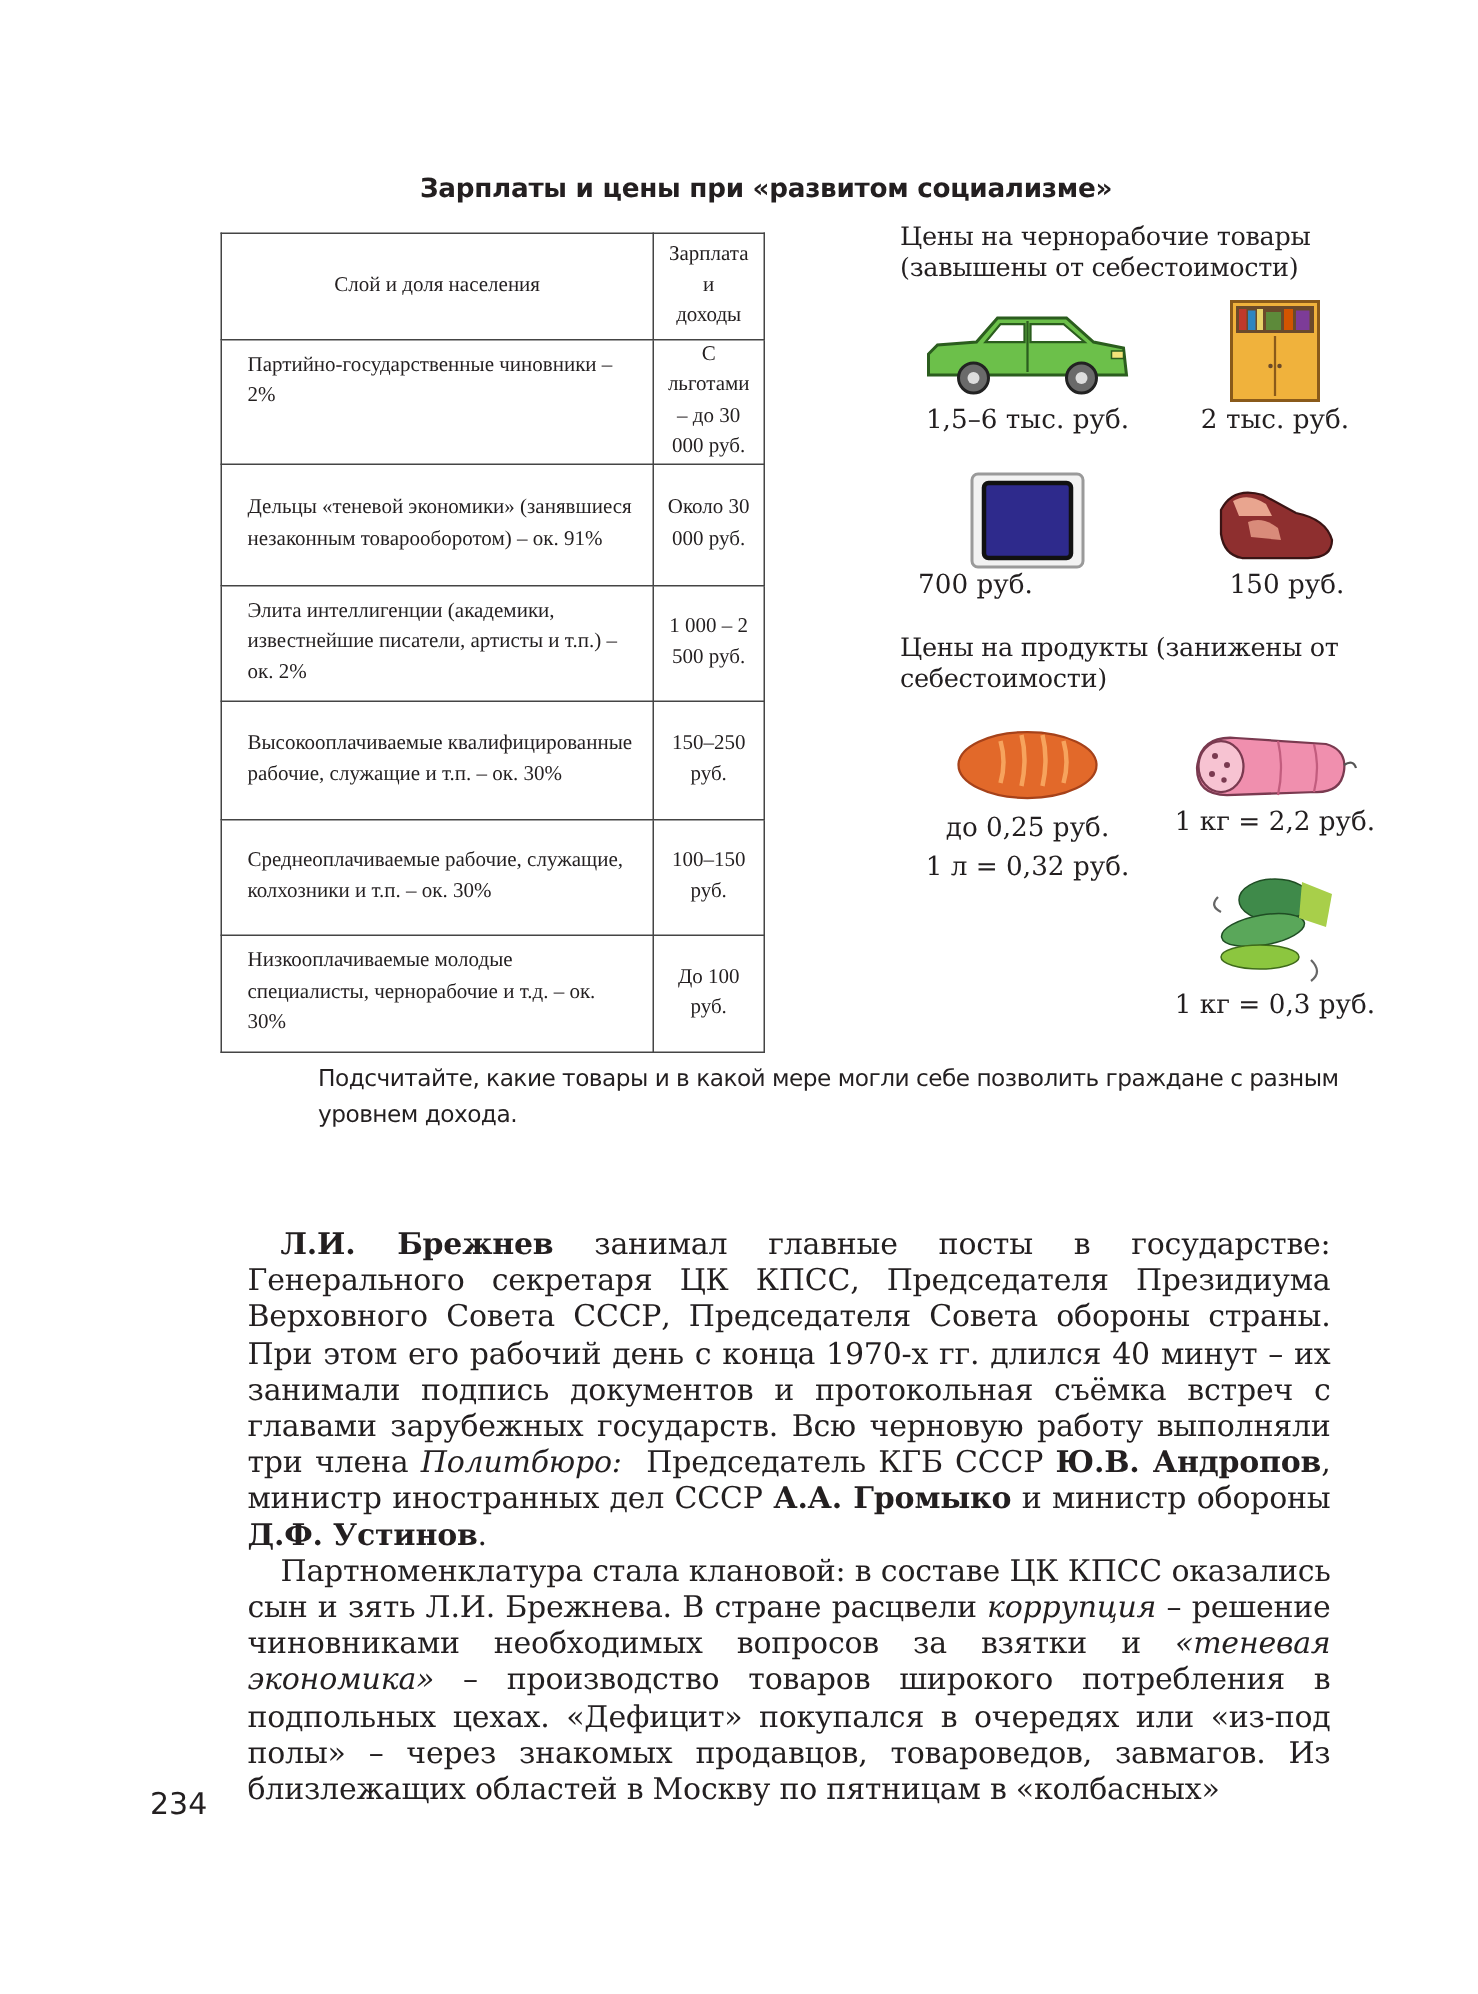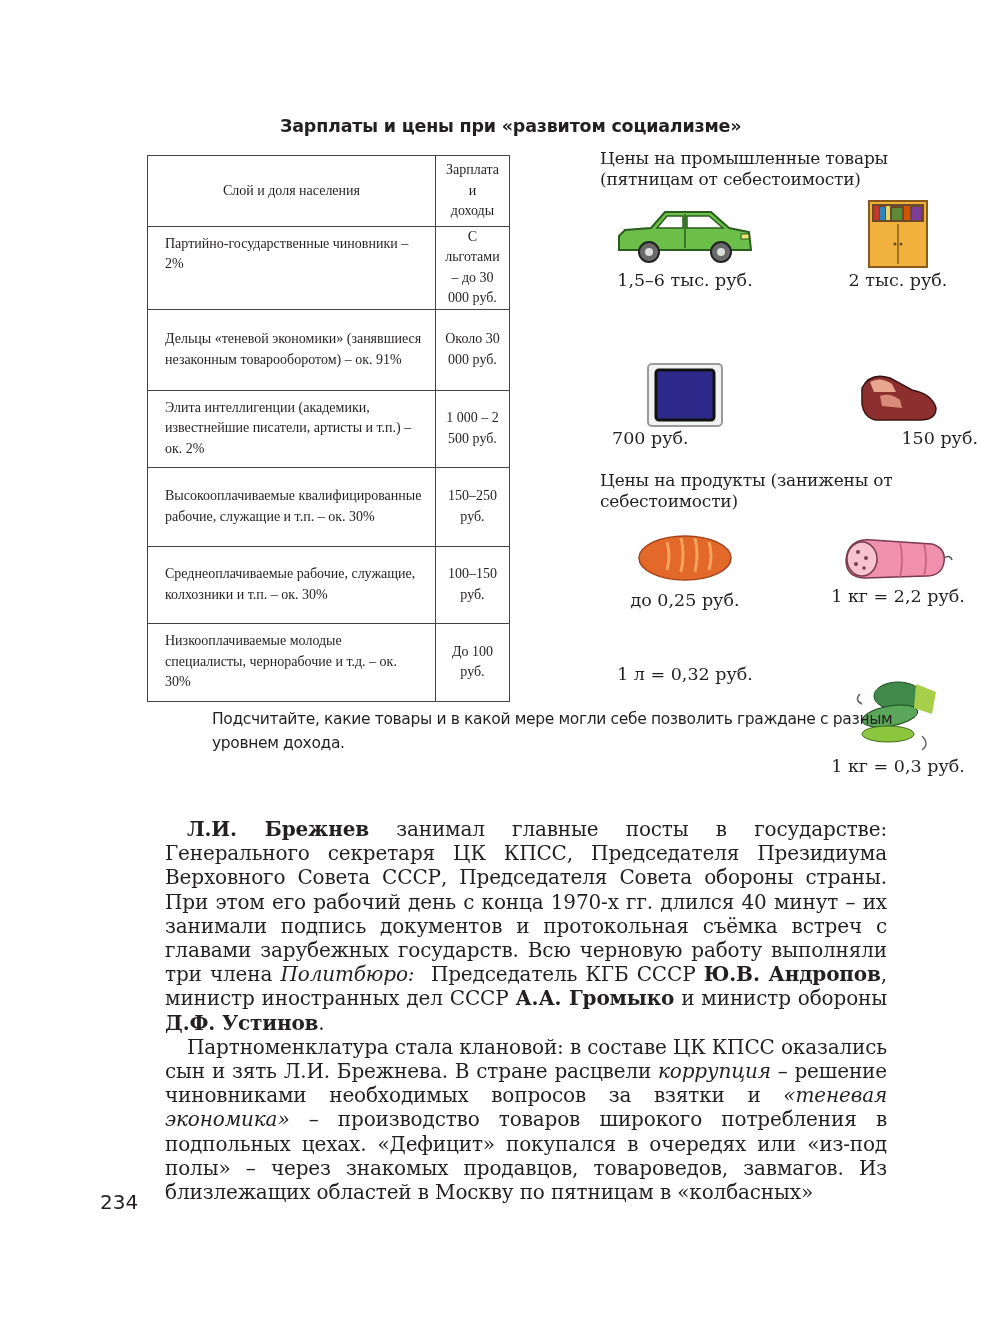--- a/index.html
+++ b/index.html
@@ -26,21 +26,21 @@
     table.salary td.stratum { padding: 6px 10px 6px 17px; text-align: left; width: 268px; }
     table.salary td.income { text-align: center; padding: 0 8px; }
     table.salary th.h-income { padding: 4px 10px; }
 
     .prices {
       position: absolute; left: 600px; top: 148px; width: 330px;
       font-family: "DejaVu Serif", serif; font-size: 17px; color: #231f20;
     }
     .prices .heading { line-height: 21px; letter-spacing: -0.2px; }
     .goods-grid {
-      display: grid; grid-template-columns: 170px 160px; gap: 48px;
+      display: grid; grid-template-columns: 170px 160px;
     }
     .good { text-align: center; position: relative; }
     .good .pic { height: 78px; display: flex; align-items: flex-end; justify-content: center; }
     .good .price { font-size: 17.5px; white-space: nowrap; }
 
     .task {
       position: absolute; left: 212px; top: 707px; width: 700px;
       font-family: "DejaVu Sans", sans-serif; font-size: 15.5px; line-height: 24px;
       letter-spacing: -0.35px; color: #231f20;
     }
@@ -88,21 +88,21 @@
     <td class="income">100–150 руб.</td>
   </tr>
   <tr style="height:78px">
     <td class="stratum">Низкооплачиваемые молодые специалисты, чернорабочие и т.д. – ок. 30%</td>
     <td class="income">До 100 руб.</td>
   </tr>
 </tbody>
   </table>
 
 <div class="prices">
-  <div class="heading">Цены на промышленные товары (пятницам от себестоимости)</div>
+  <div class="heading">Цены на чернорабочие товары (завышены от себестоимости)</div>
   <div class="goods-grid">
     <div class="good">
       <div class="pic" style="height:80px">
         <svg width="140" height="64" viewBox="0 0 140 64">
           <path d="M4 30 L10 24 L36 22 L50 6 L96 6 L114 22 L134 26 L136 44 L4 44 Z" fill="#6cc04a" stroke="#2b5d1e" stroke-width="2"></path>
           <path d="M52 10 L68 10 L68 22 L42 22 Z" fill="#ffffff" stroke="#2b5d1e" stroke-width="1.5"></path>
           <path d="M72 10 L94 10 L108 22 L72 22 Z" fill="#ffffff" stroke="#2b5d1e" stroke-width="1.5"></path>
           <path d="M70 8 L70 42" stroke="#2b5d1e" stroke-width="1.5"></path>
           <rect x="126" y="28" width="8" height="5" fill="#f3e27b" stroke="#2b5d1e"></rect>
           <circle cx="34" cy="46" r="10" fill="#6a6a6a" stroke="#222" stroke-width="2"></circle>
@@ -141,21 +141,21 @@
       <div class="price" style="text-align:left;padding-left:12px">700 руб.</div>
     </div>
     <div class="good" style="margin-top:8px">
       <div class="pic" style="height:82px">
         <svg width="84" height="60" viewBox="0 0 84 60">
           <path d="M6 20 Q14 4 34 10 L56 22 Q76 26 80 40 Q80 52 64 52 L20 52 Q8 50 6 36 Z" fill="#8e2f2f" stroke="#3a1414" stroke-width="1.5"></path>
           <path d="M14 14 Q24 8 36 16 L40 24 L18 24 Z" fill="#e9a58f"></path>
           <path d="M24 28 Q34 24 44 32 L46 40 L26 38 Z" fill="#d98b7a"></path>
         </svg>
       </div>
-      <div class="price" style="text-align:right;padding-left:16px">150 руб.</div>
+      <div class="price" style="text-align:center;padding-left:16px">150 руб.</div>
     </div>
   </div>
 
   <div class="heading" style="margin-top:22px">Цены на продукты (занижены от себестоимости)</div>
   <div class="goods-grid">
     <div class="good">
       <div class="pic" style="height:70px">
         <svg width="96" height="50" viewBox="0 0 96 50">
           <ellipse cx="48" cy="26" rx="46" ry="22" fill="#e2692a" stroke="#a6421a" stroke-width="1.5"></ellipse>
           <path d="M30 10 Q34 24 30 38 M44 6 Q48 22 44 40 M58 6 Q62 22 58 40 M72 10 Q76 24 72 38" stroke="#f6a35d" stroke-width="3" fill="none"></path>

